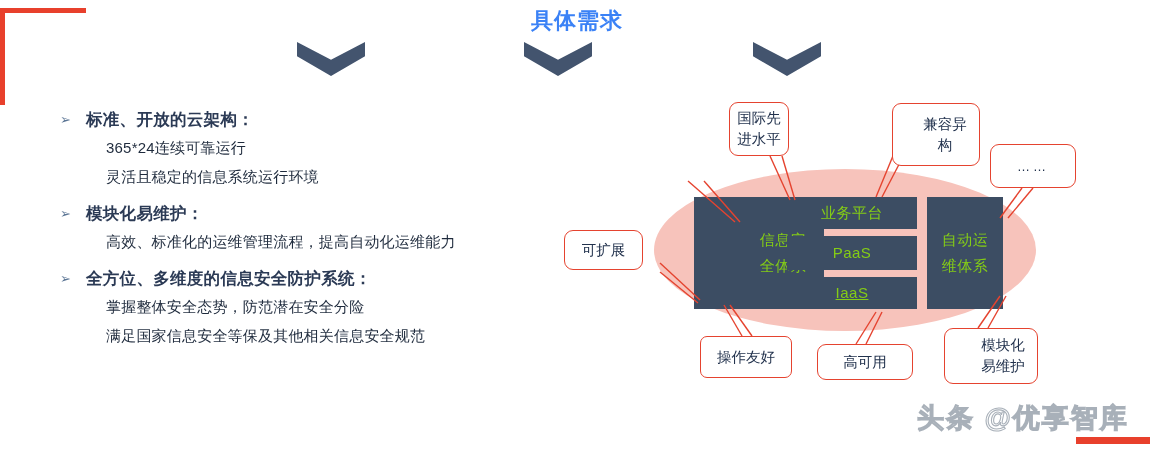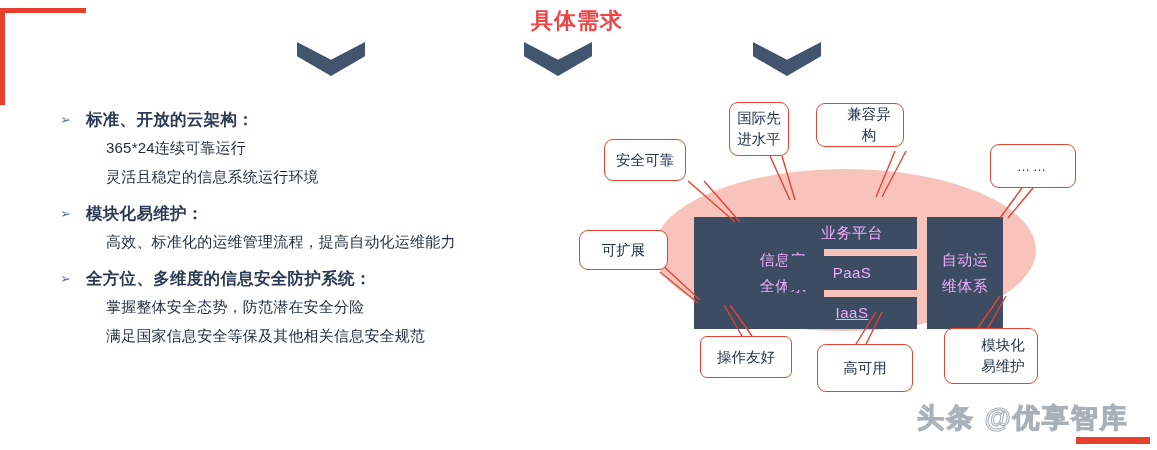--- a/index.html
+++ b/index.html
@@ -30,21 +30,21 @@
 
   
   .slide-title {
     position: absolute;
     left: 487px;
     top: 6px;
     width: 180px;
     text-align: center;
     font-size: 22px;
     font-weight: bold;
-    color: #ef4444;
+    color: #3b82f6;
     letter-spacing: 1px;
     white-space: nowrap;
   }
 
   
   .chevron {
     position: absolute;
     width: 68px;
     height: 34px;
     background: #43546e;
@@ -96,29 +96,28 @@
     top: 169px;
     width: 382px;
     height: 162px;
     background: #f7c3bb;
     border-radius: 50%;
   }
 
   .navy-box {
     position: absolute;
     background: #3c4d63;
-    color: #f0abfc;
+    color: #84cc16;
     display: flex;
     align-items: center;
     justify-content: center;
     text-align: right;
     font-size: 15px;
     line-height: 26px;
     letter-spacing: 0.5px;
-    margin-top: 20px;
   }
   #box-security { left: 694px; top: 197px; width: 82px; height: 112px; padding-left: 48px; }
   #box-ops      { left: 927px; top: 197px; width: 76px; height: 112px; }
   #box-biz      { left: 787px; top: 197px; width: 130px; height: 32px; }
   #box-paas     { left: 787px; top: 236px; width: 130px; height: 34px; }
   #box-iaas     { left: 787px; top: 277px; width: 130px; height: 32px; text-decoration: underline; }
 
   
   .callout {
     position: absolute;
@@ -131,25 +130,25 @@
     display: flex;
     align-items: center;
     justify-content: center;
     text-align: center;
     box-sizing: border-box;
     padding: 2px 6px;
     z-index: 4;
   }
   #co-secure   { left: 604px; top: 139px; width: 82px; height: 42px; }
   #co-intl     { left: 729px; top: 102px; width: 60px; height: 54px; }
-  #co-hetero   { left: 816px; top: 103px; width: 88px; height: 44px; padding-left: 24px; }
+  #co-hetero   { left: 892px; top: 103px; width: 88px; height: 63px; padding-left: 24px; }
   #co-more     { left: 990px; top: 144px; width: 86px; height: 44px; letter-spacing: 3px; font-size: 13px; }
-  #co-scale    { left: 579px; top: 230px; width: 89px; height: 40px; }
+  #co-scale    { left: 564px; top: 230px; width: 79px; height: 40px; }
   #co-friendly { left: 700px; top: 336px; width: 92px; height: 42px; border-radius: 7px; }
-  #co-ha       { left: 817px; top: 344px; width: 96px; height: 48px; text-align: right; }
+  #co-ha       { left: 817px; top: 344px; width: 96px; height: 36px; text-align: right; }
   #co-modular  { left: 944px; top: 328px; width: 94px; height: 56px; padding-left: 30px; }
   .arrows { position: absolute; left: 0; top: 0; width: 1157px; height: 450px; z-index: 2; pointer-events: none; }
 
   
   .watermark {
     position: absolute;
     left: 917px;
     top: 400px;
     font-size: 27px;
     font-weight: bold;
@@ -229,21 +228,20 @@
         <path d="M 660 272 L 698 303"></path>
         <path d="M 742 336 L 724 305"></path>
         <path d="M 752 336 L 730 305"></path>
         <path d="M 856 344 L 876 312"></path>
         <path d="M 866 344 L 882 312"></path>
         <path d="M 978 328 L 1000 296"></path>
         <path d="M 988 328 L 1006 296"></path>
       </g>
     </svg>
 
-    <div class="callout" id="co-secure">安全可靠</div>
     <div class="callout" id="co-intl">国际先进水平</div>
     <div class="callout" id="co-hetero">兼容异构</div>
     <div class="callout" id="co-more">……</div>
     <div class="callout" id="co-scale">可扩展</div>
     <div class="callout" id="co-friendly">操作友好</div>
     <div class="callout" id="co-ha">高可用</div>
     <div class="callout" id="co-modular">模块化易维护</div>
 
     <div class="navy-box" id="box-security">
         <div>

